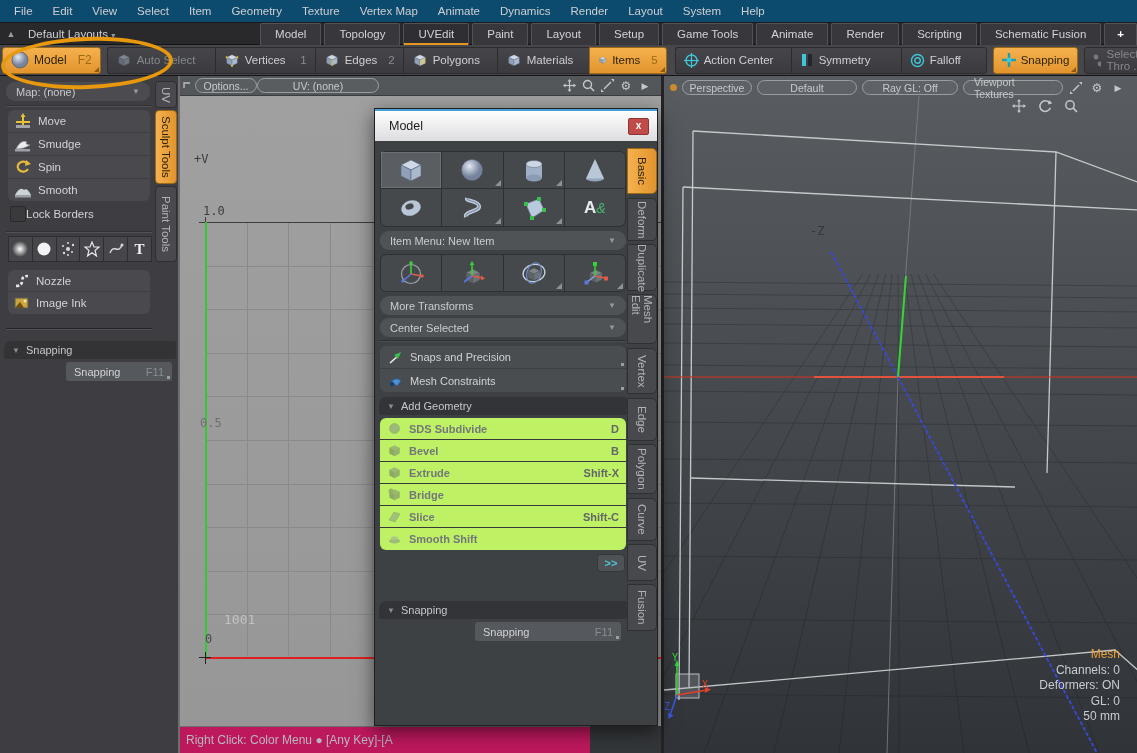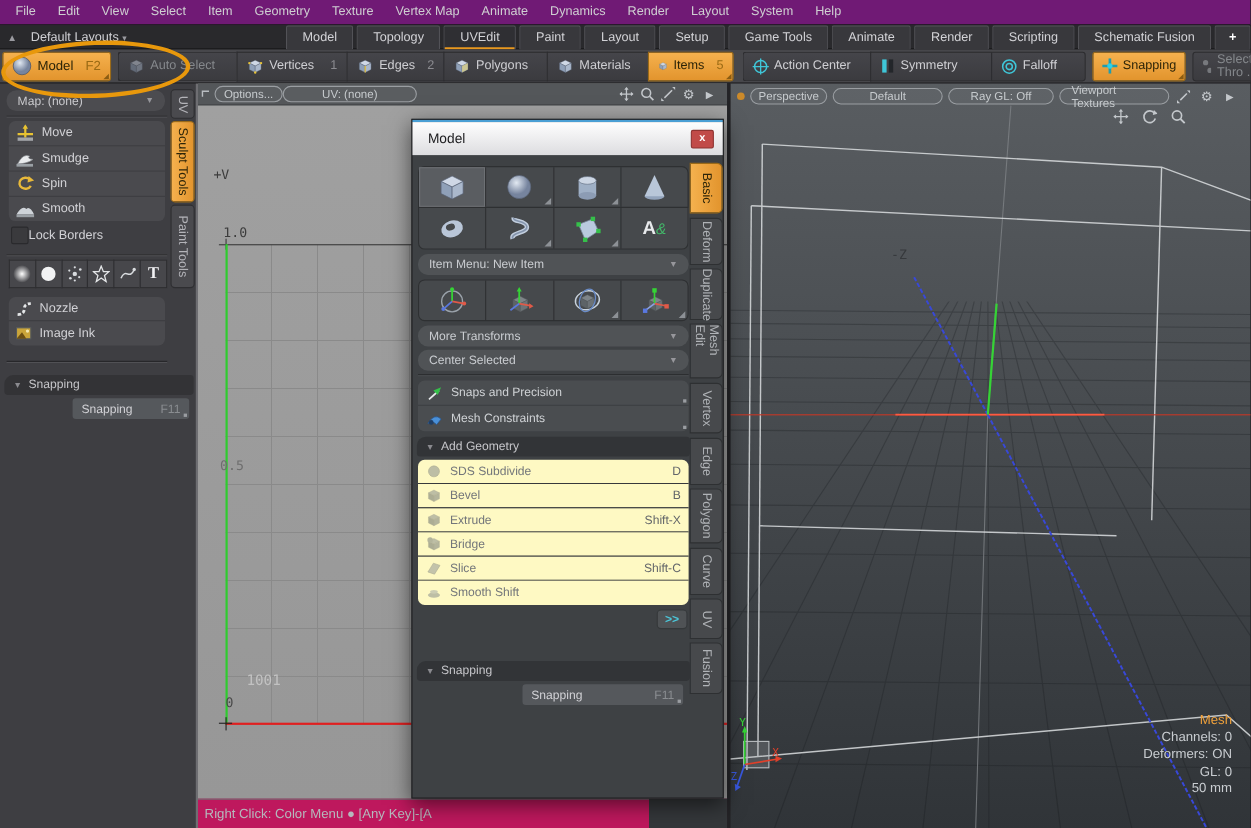--- a/index.html
+++ b/index.html
@@ -6,21 +6,21 @@
   html,body { background:#1b1b1d; }
   #app {
     position:relative; width:1137px; height:753px; overflow:hidden;
     font-family:"Liberation Sans", sans-serif; font-size:11px; color:#c9c9cd;
     background:#2b2b2e; user-select:none;
   }
   .abs { position:absolute; }
   .mono { font-family:"DejaVu Sans Mono", monospace; }
 
   
-  #menubar { left:0; top:0; width:1137px; height:23px; background:#701a75; display:flex; align-items:center; padding-left:4px; border-bottom:1px solid #1a1a1c; }
+  #menubar { left:0; top:0; width:1137px; height:23px; background:#0c4a6e; display:flex; align-items:center; padding-left:4px; border-bottom:1px solid #1a1a1c; }
   .menu-item { padding:0 10px; line-height:23px; color:#cfcfd2; font-size:11.5px; cursor:default; }
 
   
   #layoutrow { left:0; top:23px; width:1137px; height:22px; background:#29292c; display:flex; align-items:center; border-bottom:1px solid #141416; }
   #layout-pin { width:22px; text-align:center; color:#9a9aa0; font-size:9px; }
   #layout-switch { color:#cfcfd3; font-size:11.5px; margin-left:6px; }
   #layout-switch .car { font-size:8px; color:#9a9aa0; }
   #ltabs { margin-left:auto; display:flex; height:22px; }
   .ltab { display:flex; align-items:center; padding:0 14px; background:#38383c; border:1px solid #525257; border-bottom:none; border-radius:2px 2px 0 0; margin-left:3px; color:#d2d2d6; font-size:11.5px; }
   .ltab.active { background:#2f2f33; box-shadow:inset 0 -2px 0 #e8981f; }
@@ -83,21 +83,21 @@
   #popup-close { margin-left:auto; width:21px; height:17px; background:#c14b48; border:1px solid #8e3431; border-radius:2px; color:#fff; font-size:10px; font-weight:bold; display:flex; align-items:center; justify-content:center; line-height:1; }
   .pgrid { position:absolute; left:5px; width:246px; height:38px; display:flex; background:#46494c; border:1px solid #2e3032; }
   .pcell { flex:1; border-right:1px solid #2e3032; display:flex; align-items:center; justify-content:center; position:relative; }
   .pcell:last-child { border-right:none; }
   .pcell.sel { background:#5a5d61; box-shadow:inset 0 0 0 1px #6d7074; }
   .pcell.fold::after { content:""; position:absolute; right:2px; bottom:2px; border-left:6px solid transparent; border-bottom:6px solid #8d9196; }
   .p-drop { position:absolute; left:5px; width:246px; height:19px; background:#505356; border-radius:9px; display:flex; align-items:center; padding:0 10px; color:#c9ccd0; }
   .p-btn { position:absolute; left:5px; width:246px; height:22px; background:#4a4d50; display:flex; align-items:center; gap:7px; padding:0 7px; color:#cfd2d5; position:absolute; }
   .p-btn .dot { position:absolute; right:2px; bottom:2px; width:3px; height:3px; background:#9a9da1; }
   .p-hd { position:absolute; left:4px; width:248px; height:18px; background:#323437; border-radius:8px 3px 3px 3px; display:flex; align-items:center; gap:6px; padding:0 8px; color:#c6c6ca; }
-  .p-geo { position:absolute; left:5px; width:246px; height:22px; background:#fef9c3; border-bottom:1px solid #37393b; display:flex; align-items:center; gap:7px; padding:0 7px; color:#73767a; }
+  .p-geo { position:absolute; left:5px; width:246px; height:22px; background:#bef264; border-bottom:1px solid #37393b; display:flex; align-items:center; gap:7px; padding:0 7px; color:#73767a;font-weight:bold; }
   .p-geo .sc { margin-left:auto; color:#63666a; }
   #p-more { position:absolute; left:222px; width:28px; height:18px; background:#4f5255; border:1px solid #35383a; border-radius:4px; color:#4cc7da; font-weight:bold; font-size:11px; display:flex; align-items:center; justify-content:center; }
   .ptab { position:absolute; left:252px; width:30px; writing-mode:vertical-rl; display:flex; align-items:center; justify-content:center; background:#47494c; border:1px solid #2e3032; border-radius:0 5px 5px 0; color:#b0b3b7; font-size:11.5px; }
   .ptab.active { background:linear-gradient(90deg,#f5b14e,#e2942d); color:#2c2408; border-color:#9a6a18; }
 
   
   #viewport { left:661px; top:76px; width:476px; height:677px; background:linear-gradient(#595d61 0%, #4a4e52 38%, #303438 100%); border-left:3px solid #232326; }
   #vp-header { position:absolute; left:0; top:3px; width:476px; height:17px; display:flex; align-items:center; gap:5px; padding-left:6px; }
   #vp-dot { width:7px; height:7px; border-radius:50%; background:#cc8a2a; }
   #vp-icons2 { position:absolute; right:58px; top:22px; display:flex; gap:10px; }

